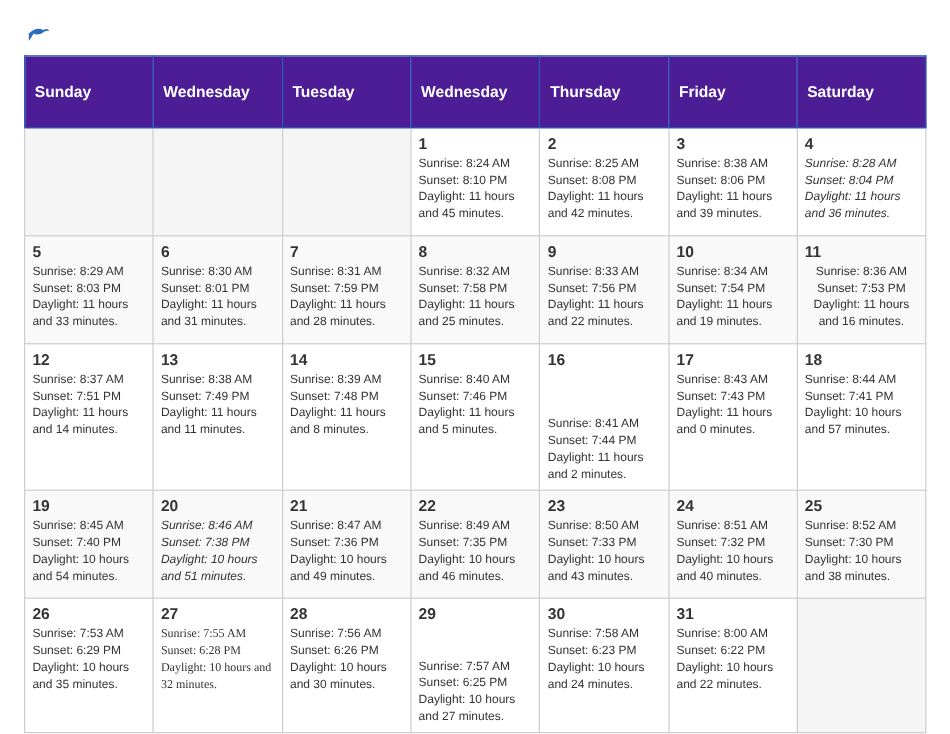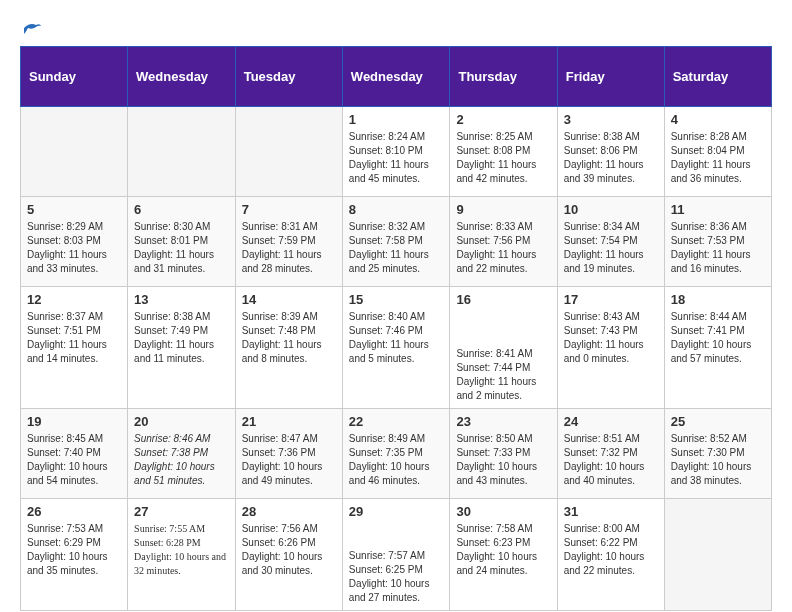--- a/index.html
+++ b/index.html
@@ -147,21 +147,21 @@
 Daylight: 11 hours and 42 minutes.</div>
         </td>
         <td>
           <span class="day-number">3</span>
           <div class="day-info" style="white-space: pre-line;">Sunrise: 8:38 AM
 Sunset: 8:06 PM
 Daylight: 11 hours and 39 minutes.</div>
         </td>
         <td>
           <span class="day-number">4</span>
-          <div class="day-info" style="white-space: pre-line;">Sunrise: 8:28 AM
+          <div class="day-info" style="white-space: pre-line; font-style: italic;">Sunrise: 8:28 AM
 Sunset: 8:04 PM
 Daylight: 11 hours and 36 minutes.</div>
         </td>
       </tr>
       <tr>
         <td>
           <span class="day-number">5</span>
           <div class="day-info" style="white-space: pre-line;">Sunrise: 8:29 AM
 Sunset: 8:03 PM
 Daylight: 11 hours and 33 minutes.</div>
@@ -191,21 +191,21 @@
 Daylight: 11 hours and 22 minutes.</div>
         </td>
         <td>
           <span class="day-number">10</span>
           <div class="day-info" style="white-space: pre-line;">Sunrise: 8:34 AM
 Sunset: 7:54 PM
 Daylight: 11 hours and 19 minutes.</div>
         </td>
         <td>
           <span class="day-number">11</span>
-          <div class="day-info" style="white-space: pre-line;">Sunrise: 8:36 AM
+          <div class="day-info" style="white-space: pre-line; text-align: center;">Sunrise: 8:36 AM
 Sunset: 7:53 PM
 Daylight: 11 hours and 16 minutes.</div>
         </td>
       </tr>
       <tr>
         <td>
           <span class="day-number">12</span>
           <div class="day-info" style="white-space: pre-line;">Sunrise: 8:37 AM
 Sunset: 7:51 PM
 Daylight: 11 hours and 14 minutes.</div>

